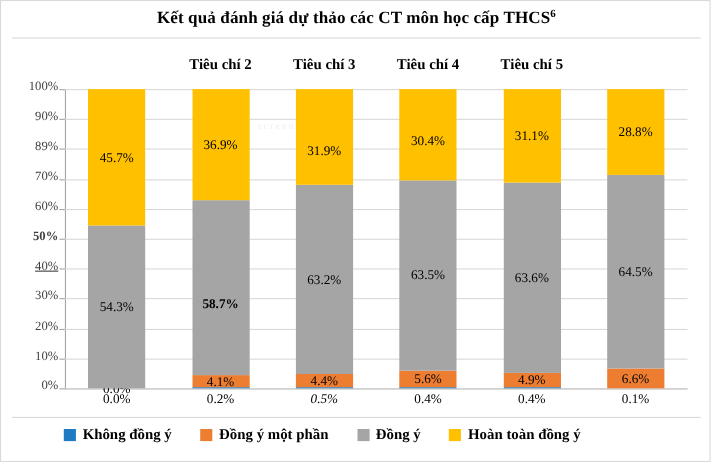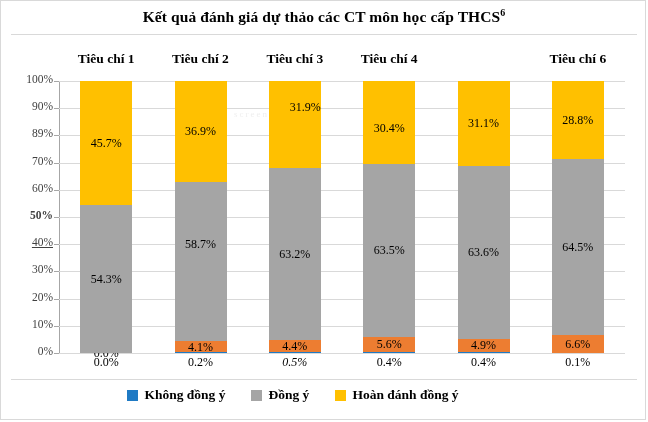--- a/index.html
+++ b/index.html
@@ -203,25 +203,24 @@
 <body>
 
 <div id="chart-card">
 
   <div id="chart-title">
     <span>Kết quả đánh giá dự thảo các CT môn học cấp THCS</span><sup>6</sup>
   </div>
   <div id="title-rule"></div>
 
   <div id="cat-headers">
-      <div class="cat-header" style="left: 0px; width: 94.3333px;">Tiêu chí 1</div>
       <div class="cat-header" style="left: 94.3333px; width: 94.3333px;">Tiêu chí 2</div>
       <div class="cat-header" style="left: 188.667px; width: 94.3333px;">Tiêu chí 3</div>
       <div class="cat-header" style="left: 283px; width: 94.3333px;">Tiêu chí 4</div>
-      <div class="cat-header" style="left: 471.667px; width: 94.3333px;">Tiêu chí 6</div>
+      <div class="cat-header" style="left: 377.333px; width: 94.3333px;">Tiêu chí 5</div>
     </div>
 
   <div id="y-labels">
       <div class="ylabel" style="top: 264px;">0%</div>
       <div class="ylabel" style="top: 236.8px;">10%</div>
       <div class="ylabel" style="top: 209.6px;">20%</div>
       <div class="ylabel" style="top: 182.4px; margin-left: 12px;">30%</div>
       <div class="ylabel" style="top: 155.2px; text-decoration: underline;">40%</div>
       <div class="ylabel" style="top: 128px; font-weight: bold;">50%</div>
       <div class="ylabel" style="top: 100.8px;">60%</div>
@@ -264,33 +263,33 @@
         <div class="seg-label" style="bottom: 65.848px;">54.3%</div>
         <div class="seg" style="bottom: 147.696px; height: 124.304px; background: rgb(255, 192, 0);"></div>
         <div class="seg-label" style="bottom: 201.848px;">45.7%</div>
       </div>
       <div class="bar-group" style="left: 115.5px; width: 52px; height: 272px;">
         <div class="seg" style="bottom: 0px; height: 0.544px; background: rgb(31, 122, 196);"></div>
         <div class="outside-label" style="bottom: -17px; margin-top: 40px;">0.2%</div>
         <div class="seg" style="bottom: 0.544px; height: 11.152px; background: rgb(237, 125, 49);"></div>
         <div class="outside-label" style="bottom: -1.88px; left: 0px; margin-top: 40px;">4.1%</div>
         <div class="seg" style="bottom: 11.696px; height: 159.664px; background: rgb(165, 165, 165);"></div>
-        <div class="seg-label" style="bottom: 101px;">58.7%</div>
+        <div class="seg-label" style="bottom: 69px; font-weight: bold;">58.7%</div>
         <div class="seg" style="bottom: 171.36px; height: 100.368px; background: rgb(255, 192, 0);"></div>
         <div class="seg-label" style="bottom: 213.544px;">36.9%</div>
       </div>
       <div class="bar-group" style="left: 209.833px; width: 52px; height: 272px;">
         <div class="seg" style="bottom: 0px; height: 1.36px; background: rgb(31, 122, 196);"></div>
         <div class="outside-label" style="bottom: -17px; font-style: italic;">0.5%</div>
         <div class="seg" style="bottom: 1.36px; height: 11.968px; background: rgb(237, 125, 49);"></div>
         <div class="outside-label" style="bottom: -0.656px; left: 0px;">4.4%</div>
         <div class="seg" style="bottom: 13.328px; height: 171.904px; background: rgb(165, 165, 165);"></div>
         <div class="seg-label" style="bottom: 91.28px;">63.2%</div>
         <div class="seg" style="bottom: 185.232px; height: 86.768px; background: rgb(255, 192, 0);"></div>
-        <div class="seg-label" style="bottom: 238px; text-align: right;">31.9%</div>
+        <div class="seg-label" style="bottom: 208px;">31.9%</div>
       </div>
       <div class="bar-group" style="left: 304.167px; width: 52px; height: 272px;">
         <div class="seg" style="bottom: 0px; height: 1.088px; background: rgb(31, 122, 196);"></div>
         <div class="outside-label" style="bottom: -17px;">0.4%</div>
         <div class="seg" style="bottom: 1.088px; height: 15.232px; background: rgb(237, 125, 49);"></div>
         <div class="outside-label" style="bottom: 0.704px; left: 0px;">5.6%</div>
         <div class="seg" style="bottom: 16.32px; height: 172.72px; background: rgb(165, 165, 165);"></div>
         <div class="seg-label" style="bottom: 94.68px;">63.5%</div>
         <div class="seg" style="bottom: 189.04px; height: 82.688px; background: rgb(255, 192, 0);"></div>
         <div class="seg-label" style="bottom: 217px;">30.4%</div>
@@ -318,22 +317,26 @@
 
   <div id="x-bottom"></div>
 
   <div id="legend-rule"></div>
   <div id="legend">
       <div class="legend-item">
         <span class="legend-swatch" style="background: rgb(31, 122, 196);"></span>
         <span class="legend-label">Không đồng ý</span>
       </div>
       <div class="legend-item">
+        <span class="legend-swatch" style="background: rgb(237, 125, 49);"></span>
+        <span class="legend-label">Đồng ý một phần</span>
+      </div>
+      <div class="legend-item">
         <span class="legend-swatch" style="background: rgb(165, 165, 165);"></span>
         <span class="legend-label">Đồng ý</span>
       </div>
       <div class="legend-item">
         <span class="legend-swatch" style="background: rgb(255, 192, 0);"></span>
-        <span class="legend-label">Hoàn đánh đồng ý</span>
+        <span class="legend-label">Hoàn toàn đồng ý</span>
       </div>
     </div>
 
 </div>
 
 </body></html>

